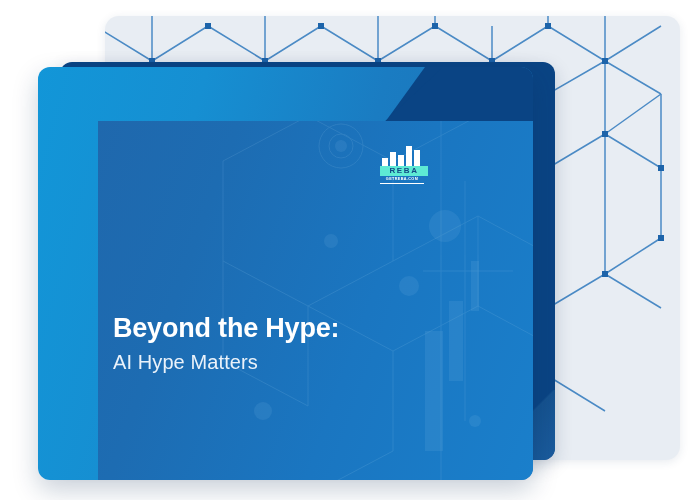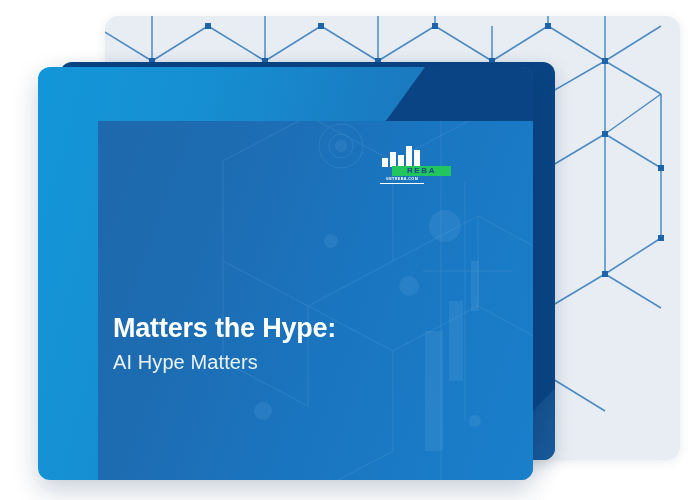--- a/index.html
+++ b/index.html
@@ -106,24 +106,24 @@
   
   .logo{position:absolute;left:380px;top:146px;width:44px;height:38px;}
   .logo .bars{position:absolute;left:2px;top:0;width:40px;height:21px;}
   .logo .bars i{position:absolute;bottom:0;width:6px;background:#ffffff;display:block;}
   .logo .b1{left:0px;height:9px;}
   .logo .b2{left:8px;height:15px;}
   .logo .b3{left:16px;height:12px;}
   .logo .b4{left:24px;height:21px;}
   .logo .b5{left:32px;height:17px;}
   .logo .wordmark{
-    position:absolute;left:0;top:20px;width:59px;height:10px;
-    background:#22c55e;color:#134a86;
+    position:absolute;left:0;top:20px;width:48px;height:10px;
+    background:#5eead4;color:#134a86;
     font-size:8px;font-weight:bold;letter-spacing:1.6px;
-    text-align:center;line-height:10px;margin-left:12px;
+    text-align:center;line-height:10px;
   }
   .logo .url{
     position:absolute;left:0;top:31px;width:44px;
     color:#ffffff;font-size:3.8px;font-weight:bold;letter-spacing:.35px;
     text-align:center;line-height:5px;
     border-bottom:1px solid #ffffff;padding-bottom:1px;
   }
 </style>
 </head>
 <body>
@@ -280,21 +280,21 @@
           <circle cx="196" cy="165" r="10"></circle>
           <circle cx="50" cy="290" r="9"></circle>
           <circle cx="262" cy="300" r="6"></circle>
           <rect x="236" y="180" width="14" height="80"></rect>
           <rect x="212" y="210" width="18" height="120"></rect>
           <rect x="258" y="140" width="8" height="50"></rect>
         </g>
       </svg>
     </div>
 
-    <div class="cover-title">Matters the Hype:</div>
+    <div class="cover-title">Beyond the Hype:</div>
     <div class="cover-sub">AI Hype Matters</div>
   </div>
 
   <div class="logo">
     <div class="bars">
       <i class="b1"></i>
       <i class="b2"></i>
       <i class="b3"></i>
       <i class="b4"></i>
       <i class="b5"></i>

